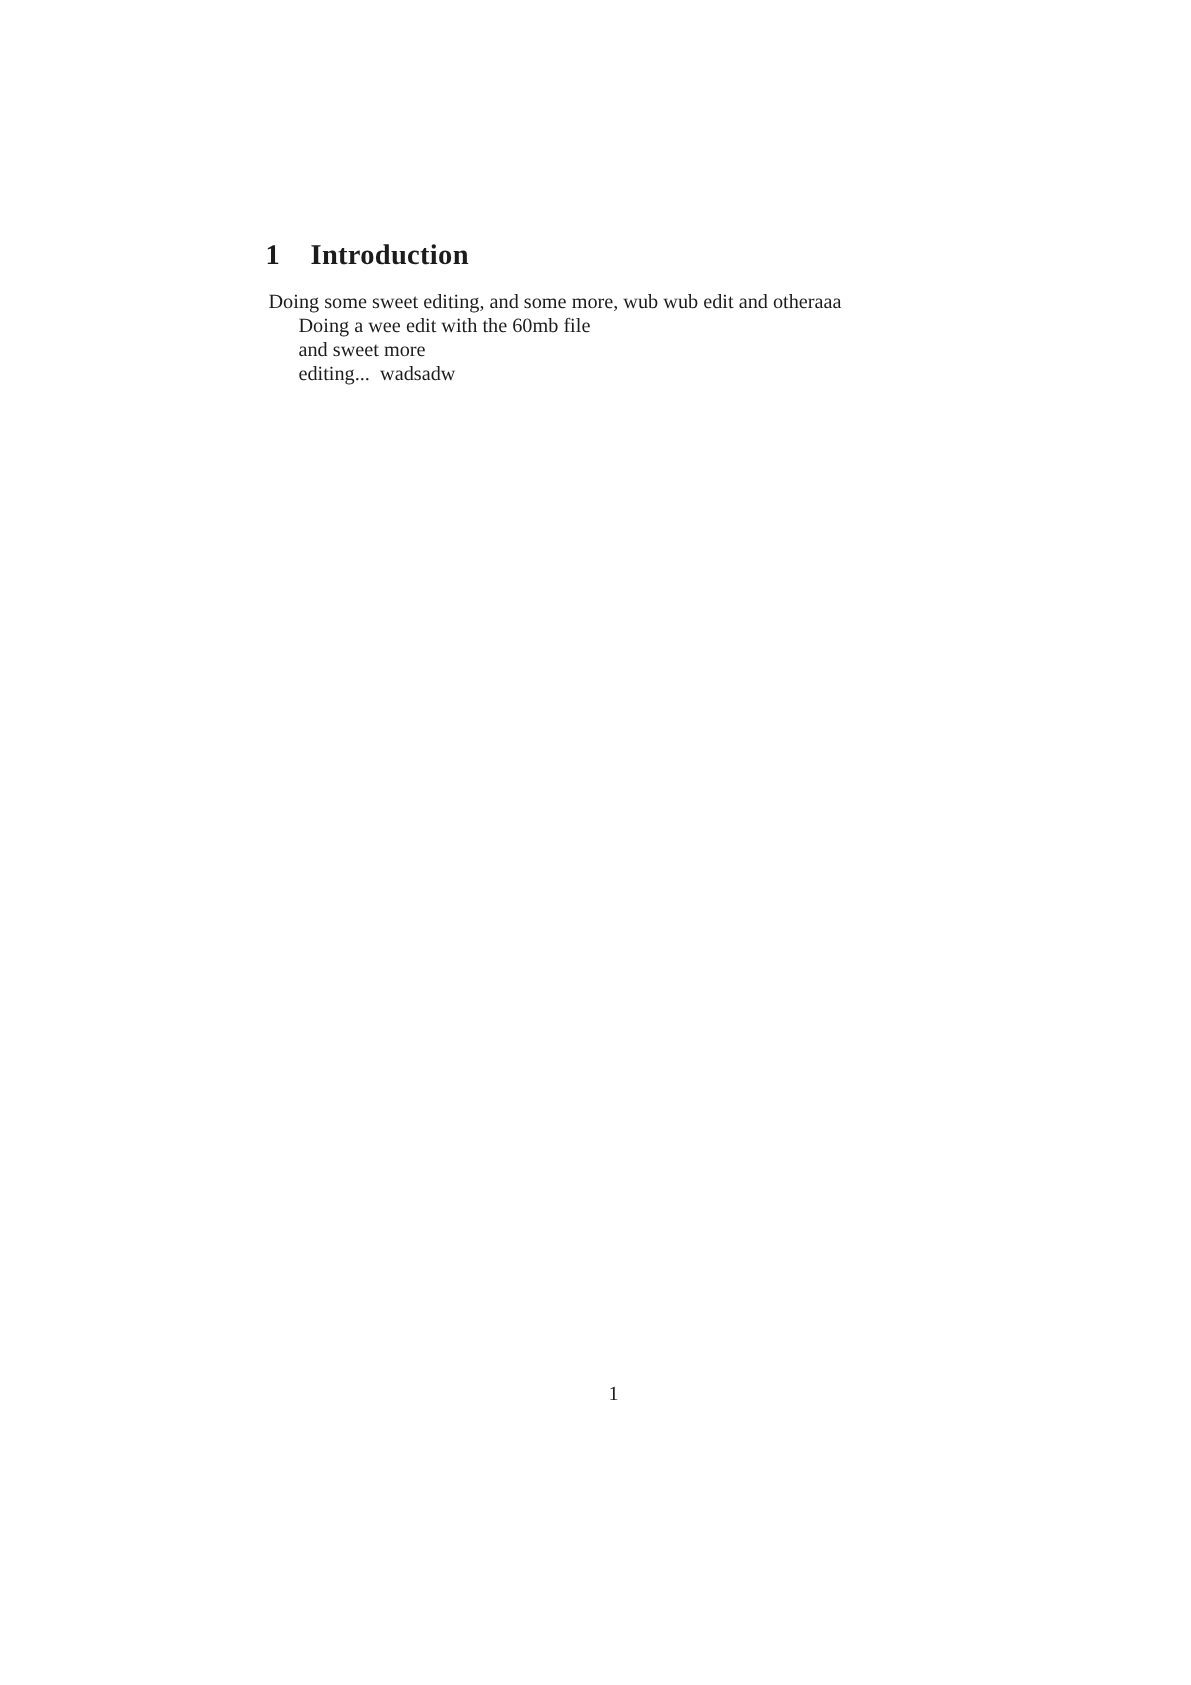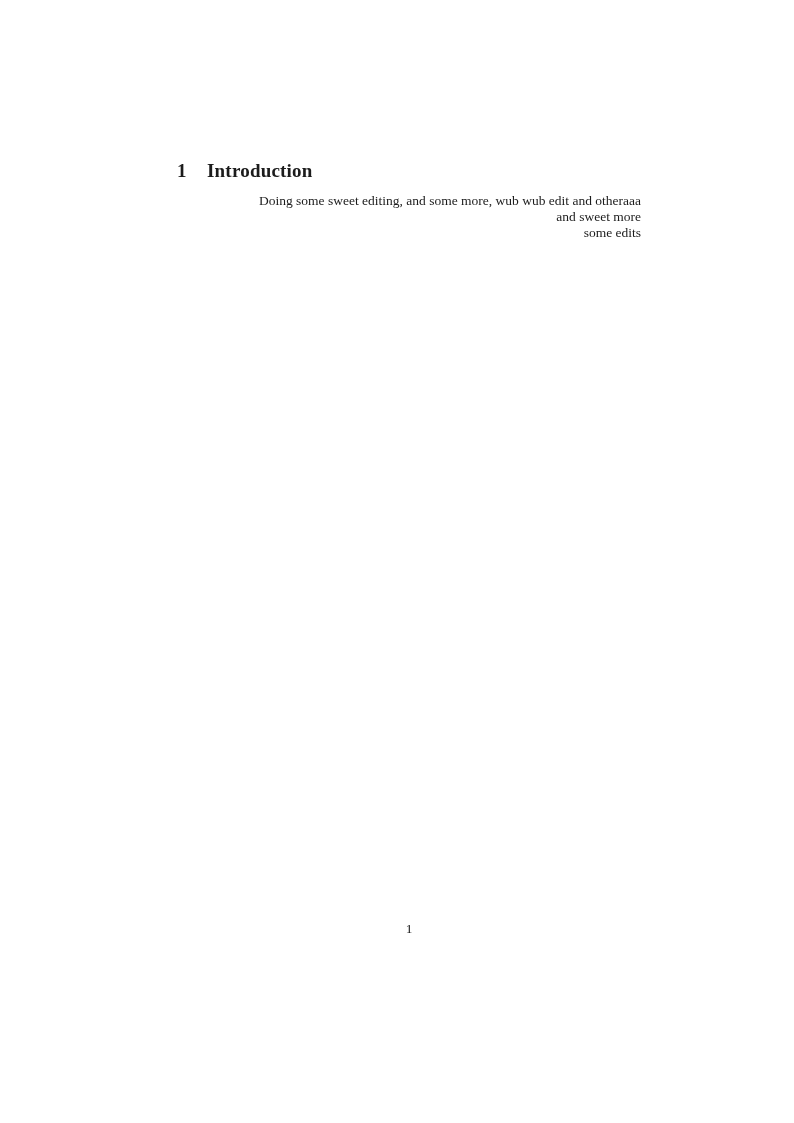--- a/index.html
+++ b/index.html
@@ -34,21 +34,20 @@
   .body-text {
     position: absolute;
     left: 179px;
     top: 193px;
     width: 462px;
     font-size: 13.5px;
     line-height: 16px;
   }
   .line {
     white-space: pre;
-    text-align: right;
   }
   .line.indent {
     padding-left: 20px;
   }
   .page-number {
     position: absolute;
     left: 179px;
     top: 921px;
     width: 460px;
     text-align: center;
@@ -58,19 +57,20 @@
 </style>
 </head>
 <body>
 
 <div class="page">
 
   <h1 class="section-heading"><span class="section-number">1</span><span>Introduction</span></h1>
 
   <div class="body-text">
     <div class="line">Doing some sweet editing, and some more, wub wub edit and otheraaa</div>
+    <div class="line indent">Doing a wee edit with the 60mb file</div>
     <div class="line indent">and sweet more</div>
-    <div class="line indent">some edits</div>
+    <div class="line indent">editing...  wadsadw</div>
   </div>
 
   <div class="page-number">1</div>
 
 </div>
 
 </body></html>

